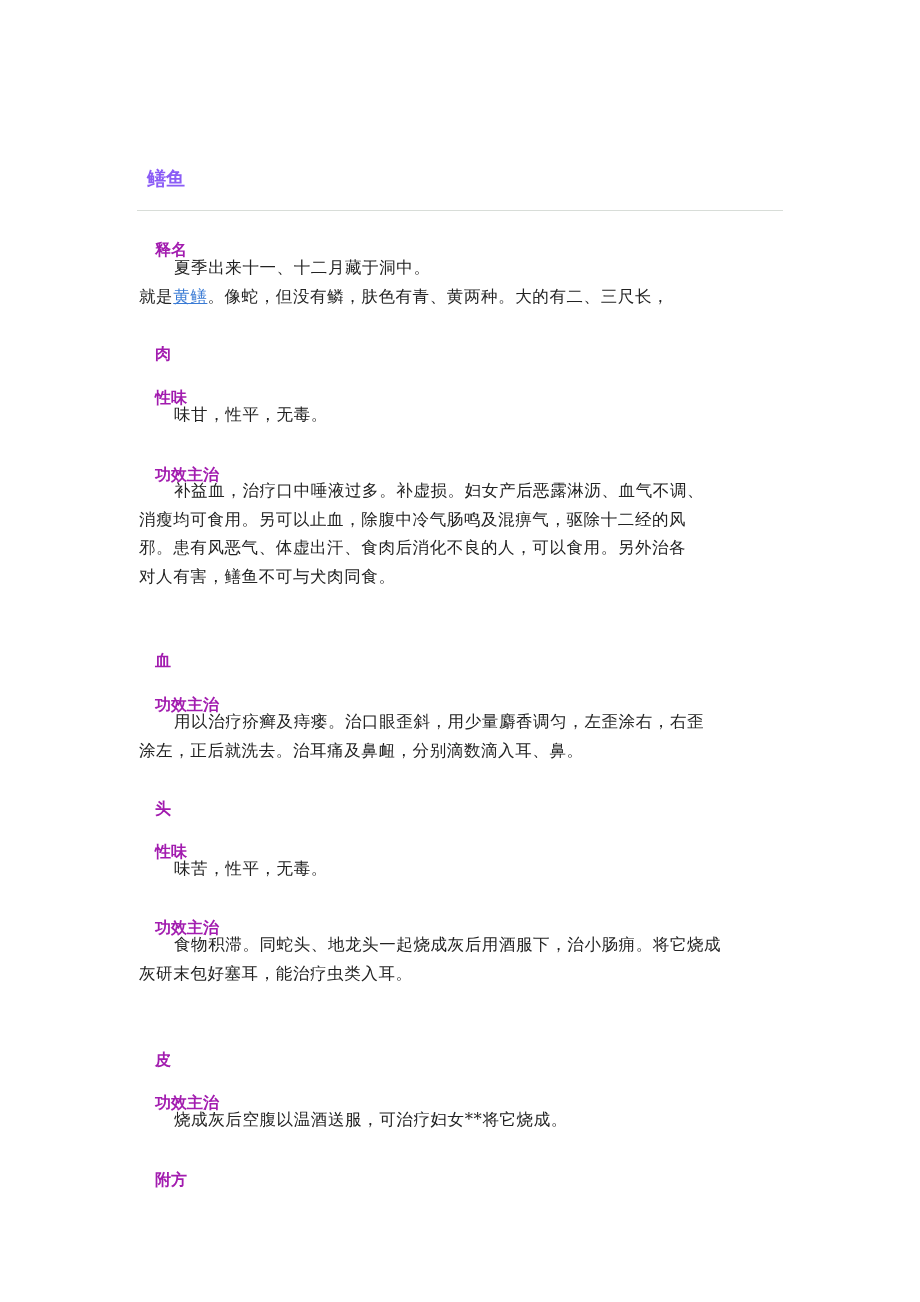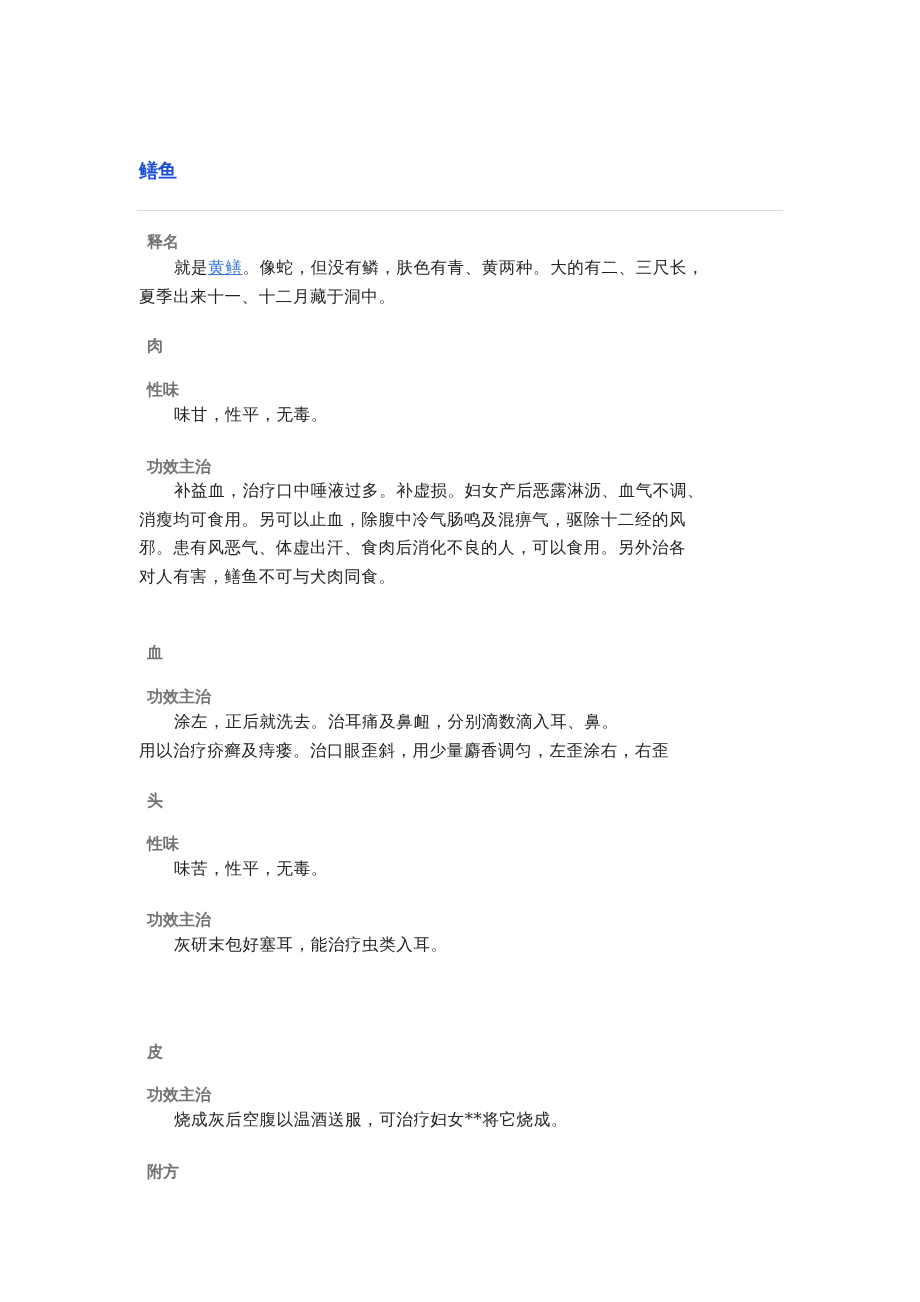--- a/index.html
+++ b/index.html
@@ -5,81 +5,82 @@
     html, body { margin: 0; padding: 0; background: #ffffff; }
     body {
       width: 920px; height: 1302px; position: relative; overflow: hidden;
       font-family: "DejaVu Serif", "Liberation Serif", serif;
       color: #222222;
     }
     .page { position: absolute; left: 139px; top: 0; width: 645px; }
     .title {
       position: absolute; top: 156px; left: 0;
       font-family: "DejaVu Sans", "Liberation Sans", sans-serif;
-      font-weight: bold; font-size: 19px; line-height: 28px; color: #1d4ed8;
-      margin: 0;
+      font-weight: bold; font-size: 19px; line-height: 28px; color: #8b5cf6;
+      margin: 8px;
     }
     .rule {
       position: absolute; top: 202px; left: -2px; width: 646px;
       height: 1px; background: #d8ddd8; border: 0;
     }
     .h {
-      position: absolute; left: 0; margin: 8px;
+      position: absolute; left: 0; margin: 16px;
       font-family: "DejaVu Sans", "Liberation Sans", sans-serif;
-      font-weight: bold; font-size: 16px; line-height: 24px; color: #737373;
+      font-weight: bold; font-size: 16px; line-height: 24px; color: #a21caf;
     }
     .p {
       position: absolute; left: 0; margin: 0; width: 650px;
       font-size: 16.5px; line-height: 28.5px; color: #222;
       text-indent: 35px; letter-spacing: 0.6px;
     }
     .p span.line { display: block; white-space: nowrap; }
     .p span.line + span.line { text-indent: 0; }
     a.link { color: #3a7bd5; text-decoration: underline; }
   </style>
 </head>
 <body>
 
 <div class="page">
   <h1 class="title">鳝鱼</h1>
   <hr class="rule">
 
   <h3 class="h" style="top:222px">释名</h3>
   <p class="p" style="top:254px">
+    <span class="line">夏季出来十一、十二月藏于洞中。</span>
     <span class="line"><span>就是</span><a class="link" href="#">黄鳝</a><span>。像蛇，但没有鳞，肤色有青、黄两种。大的有二、三尺长，</span></span>
-    <span class="line">夏季出来十一、十二月藏于洞中。</span>
   </p>
 
   <h3 class="h" style="top:326px">肉</h3>
   <h3 class="h" style="top:370px">性味</h3>
   <p class="p" style="top:401px">
     <span class="line">味甘，性平，无毒。</span>
   </p>
   <h3 class="h" style="top:447px">功效主治</h3>
   <p class="p" style="top:477px">
     <span class="line">补益血，治疗口中唾液过多。补虚损。妇女产后恶露淋沥、血气不调、</span>
     <span class="line">消瘦均可食用。另可以止血，除腹中冷气肠鸣及混痹气，驱除十二经的风</span>
     <span class="line">邪。患有风恶气、体虚出汗、食肉后消化不良的人，可以食用。另外治各</span>
     <span class="line">对人有害，鳝鱼不可与犬肉同食。</span>
   </p>
 
   <h3 class="h" style="top:633px">血</h3>
   <h3 class="h" style="top:677px">功效主治</h3>
   <p class="p" style="top:708px">
+    <span class="line">用以治疗疥癣及痔瘘。治口眼歪斜，用少量麝香调匀，左歪涂右，右歪</span>
     <span class="line">涂左，正后就洗去。治耳痛及鼻衄，分别滴数滴入耳、鼻。</span>
-    <span class="line">用以治疗疥癣及痔瘘。治口眼歪斜，用少量麝香调匀，左歪涂右，右歪</span>
   </p>
 
   <h3 class="h" style="top:781px">头</h3>
   <h3 class="h" style="top:824px">性味</h3>
   <p class="p" style="top:855px">
     <span class="line">味苦，性平，无毒。</span>
   </p>
   <h3 class="h" style="top:900px">功效主治</h3>
   <p class="p" style="top:931px">
+    <span class="line">食物积滞。同蛇头、地龙头一起烧成灰后用酒服下，治小肠痈。将它烧成</span>
     <span class="line">灰研末包好塞耳，能治疗虫类入耳。</span>
   </p>
 
   <h3 class="h" style="top:1032px">皮</h3>
   <h3 class="h" style="top:1075px">功效主治</h3>
   <p class="p" style="top:1106px">
     <span class="line">烧成灰后空腹以温酒送服，可治疗妇女**将它烧成。</span>
   </p>
 
   <h3 class="h" style="top:1152px">附方</h3>

